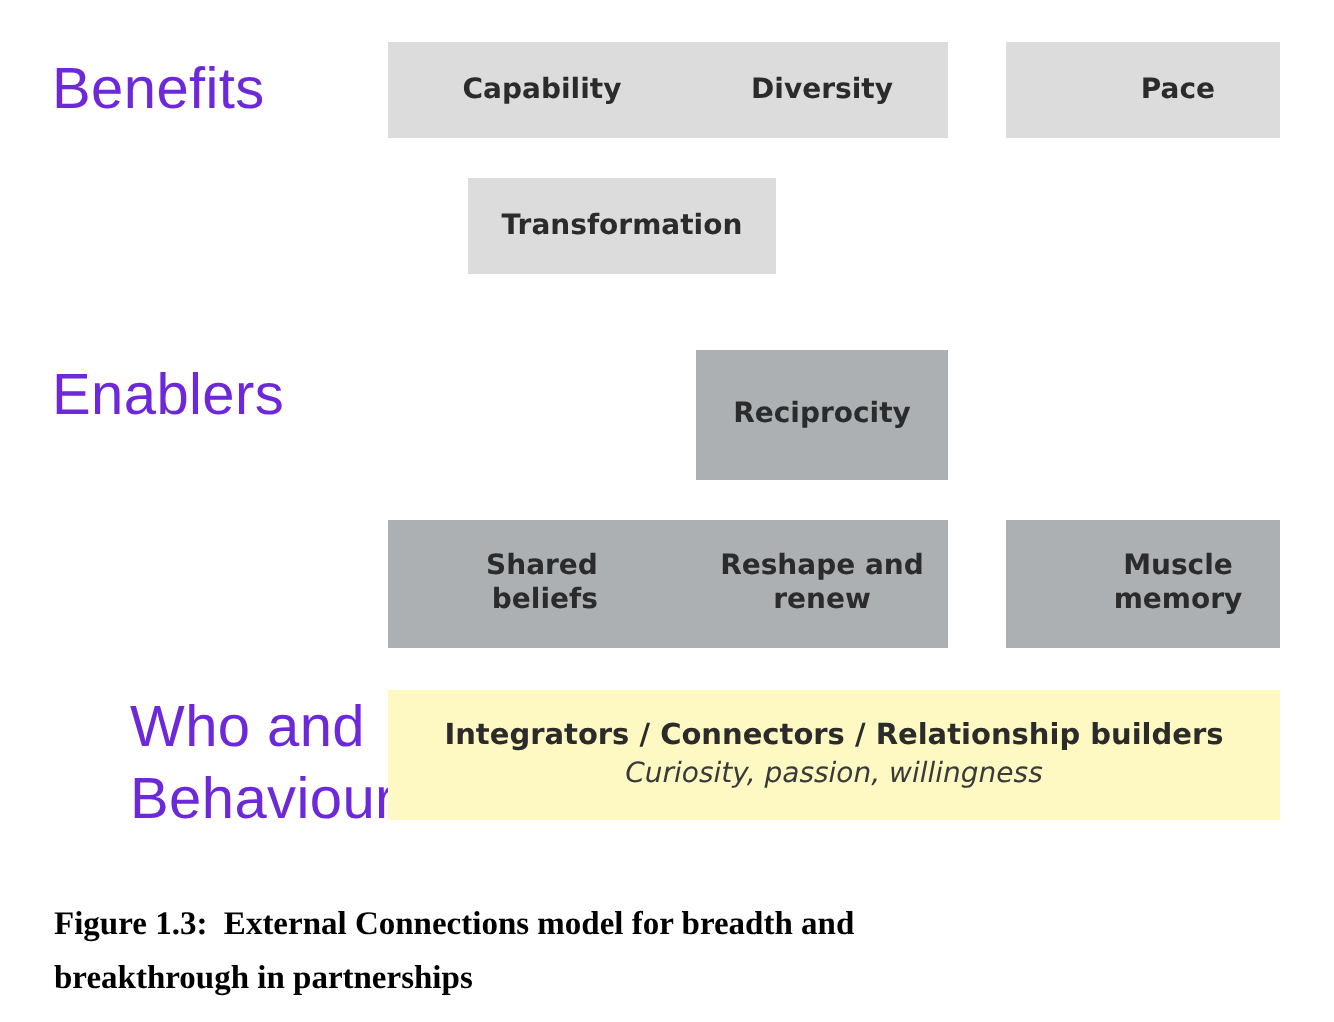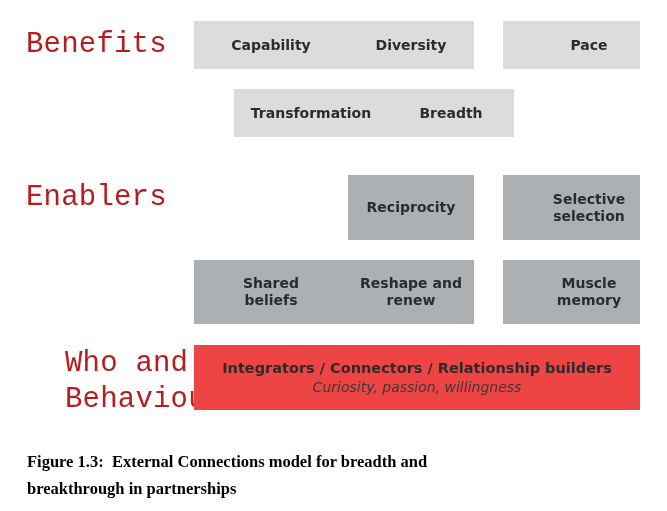--- a/index.html
+++ b/index.html
@@ -22,22 +22,22 @@
     top: 0;
     width: 667px;
     height: 511px;
   }
 
   
   .row-label {
     position: absolute;
     left: 26px;
     width: 172px;
-    color: #b91c1c;
-    font-family: Liberation Mono, monospace;
+    color: #6d28d9;
+    font-family: Liberation Sans, sans-serif;
     font-weight: 300;
     font-size: 29px;
     line-height: 36px;
     letter-spacing: 0.2px;
     white-space: pre-line;
   }
   .label-benefits { top: 27px; }
   .label-enablers { top: 180px; }
   .label-who      { top: 346px; margin-left: 39px; }
 
@@ -54,38 +54,38 @@
     font-weight: bold;
     font-size: 14px;
     line-height: 17px;
     white-space: pre-line;
     padding: 2px 4px;
   }
   .box.light { background: #dcdcdc; }
   .box.mid   { background: #adb0b3; }
 
   
-  .c1 { left: 194px; width: 154px; }
+  .c1 { left: 194px; width: 154px; text-align: right; }
   .c2 { left: 348px; width: 126px; }
   .c3 { left: 503px; width: 137px; padding-left: 39px; }
 
   
   .r1 { top: 21px;  height: 48px; }
   .r2 { top: 89px;  height: 48px; margin-left: 40px; }
   .r3 { top: 175px; height: 65px; }
   .r4 { top: 260px; height: 64px; }
 
   
   .banner {
     position: absolute;
     left: 194px;
     top: 345px;
     width: 446px;
     height: 65px;
-    background: #ef4444;
+    background: #fef9c3;
     display: flex;
     flex-direction: column;
     align-items: center;
     justify-content: center;
     box-sizing: border-box;
   }
   .banner-primary {
     color: #2b2b2b;
     font-family: "DejaVu Sans", sans-serif;
     font-weight: bold;
@@ -131,27 +131,24 @@
 Behaviours</div>
 
   <div class="box light c1 r1">Capability</div>
 
   <div class="box light c2 r1">Diversity</div>
 
   <div class="box light c3 r1">Pace</div>
 
   <div class="box light c1 r2">Transformation</div>
 
-  <div class="box light c2 r2">Breadth</div>
 
 
   <div class="box mid c2 r3">Reciprocity</div>
 
-  <div class="box mid c3 r3">Selective
-selection</div>
 
   <div class="box mid c1 r4">Shared
 beliefs</div>
 
   <div class="box mid c2 r4">Reshape and
 renew</div>
 
   <div class="box mid c3 r4">Muscle
 memory</div>
 

